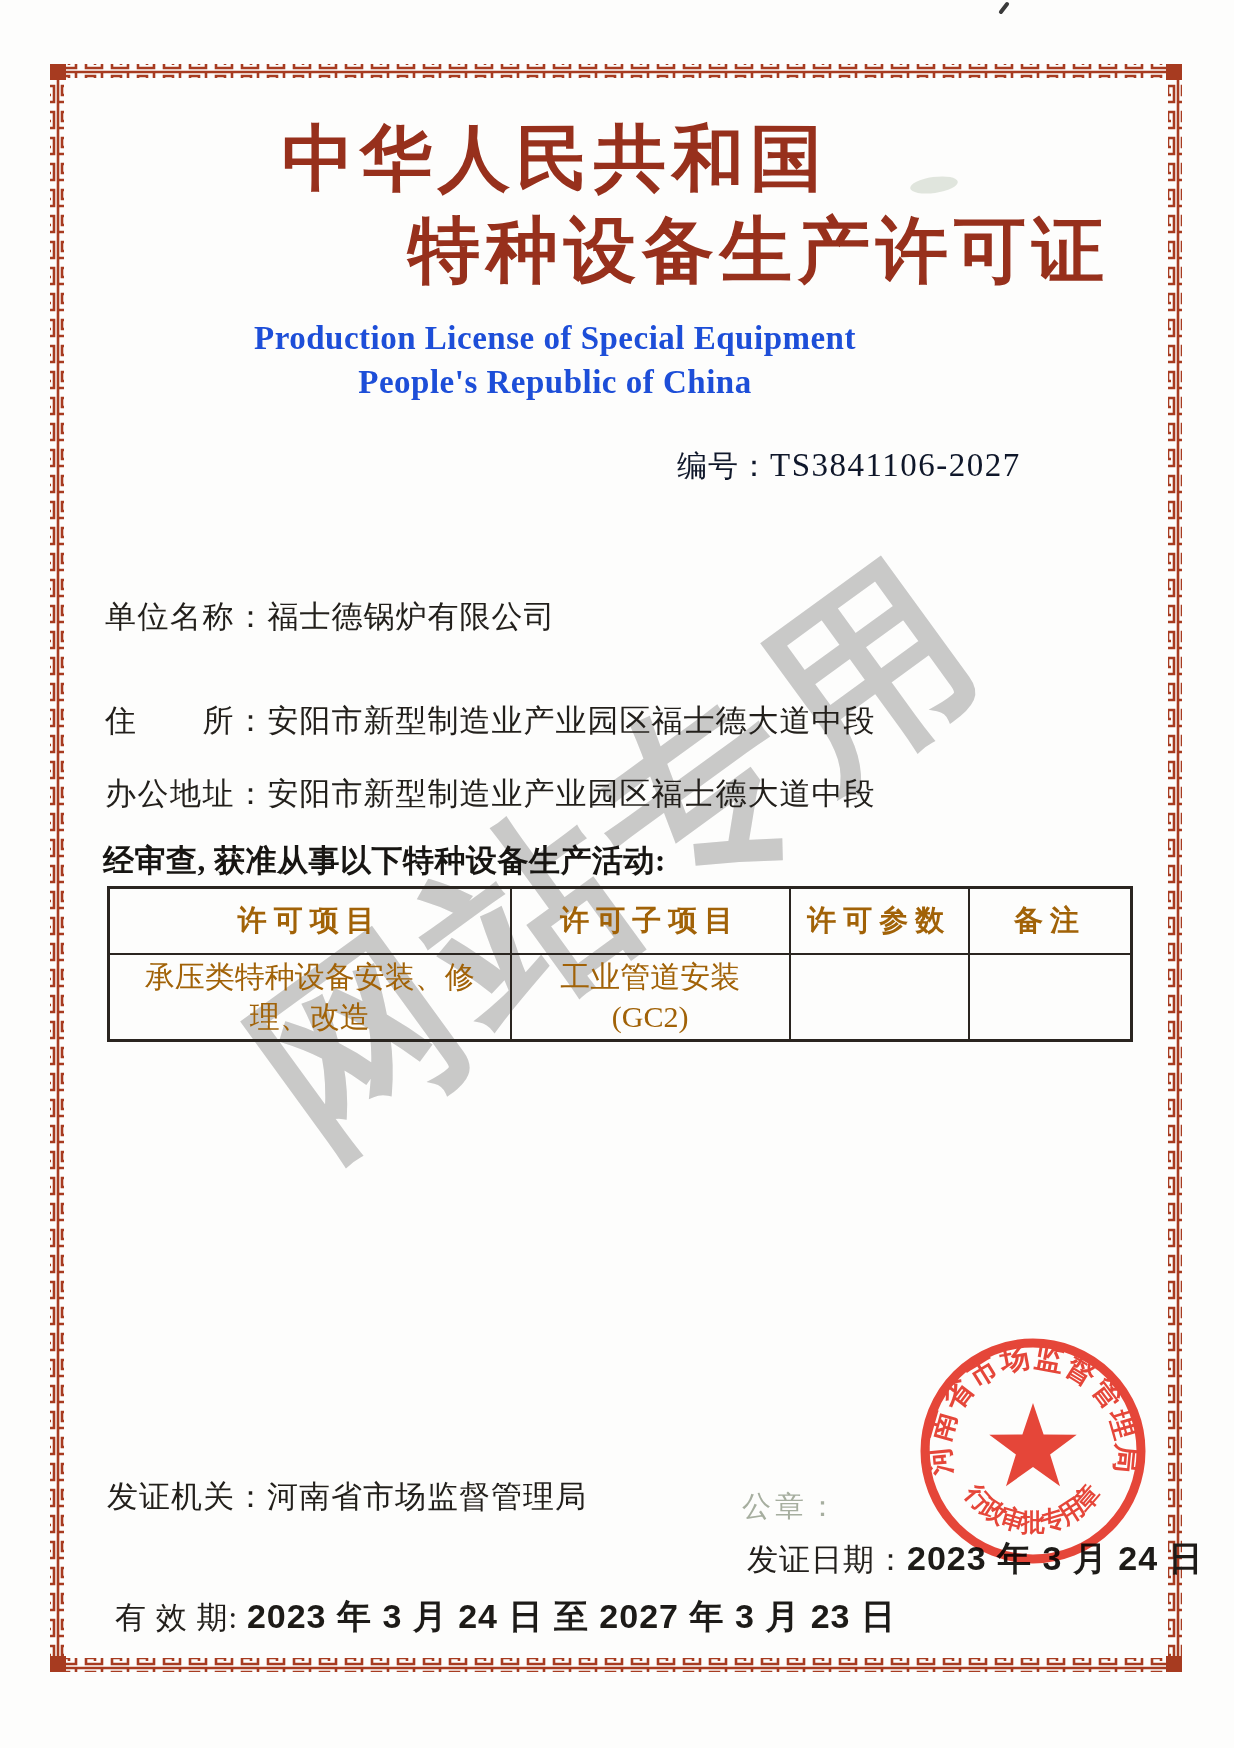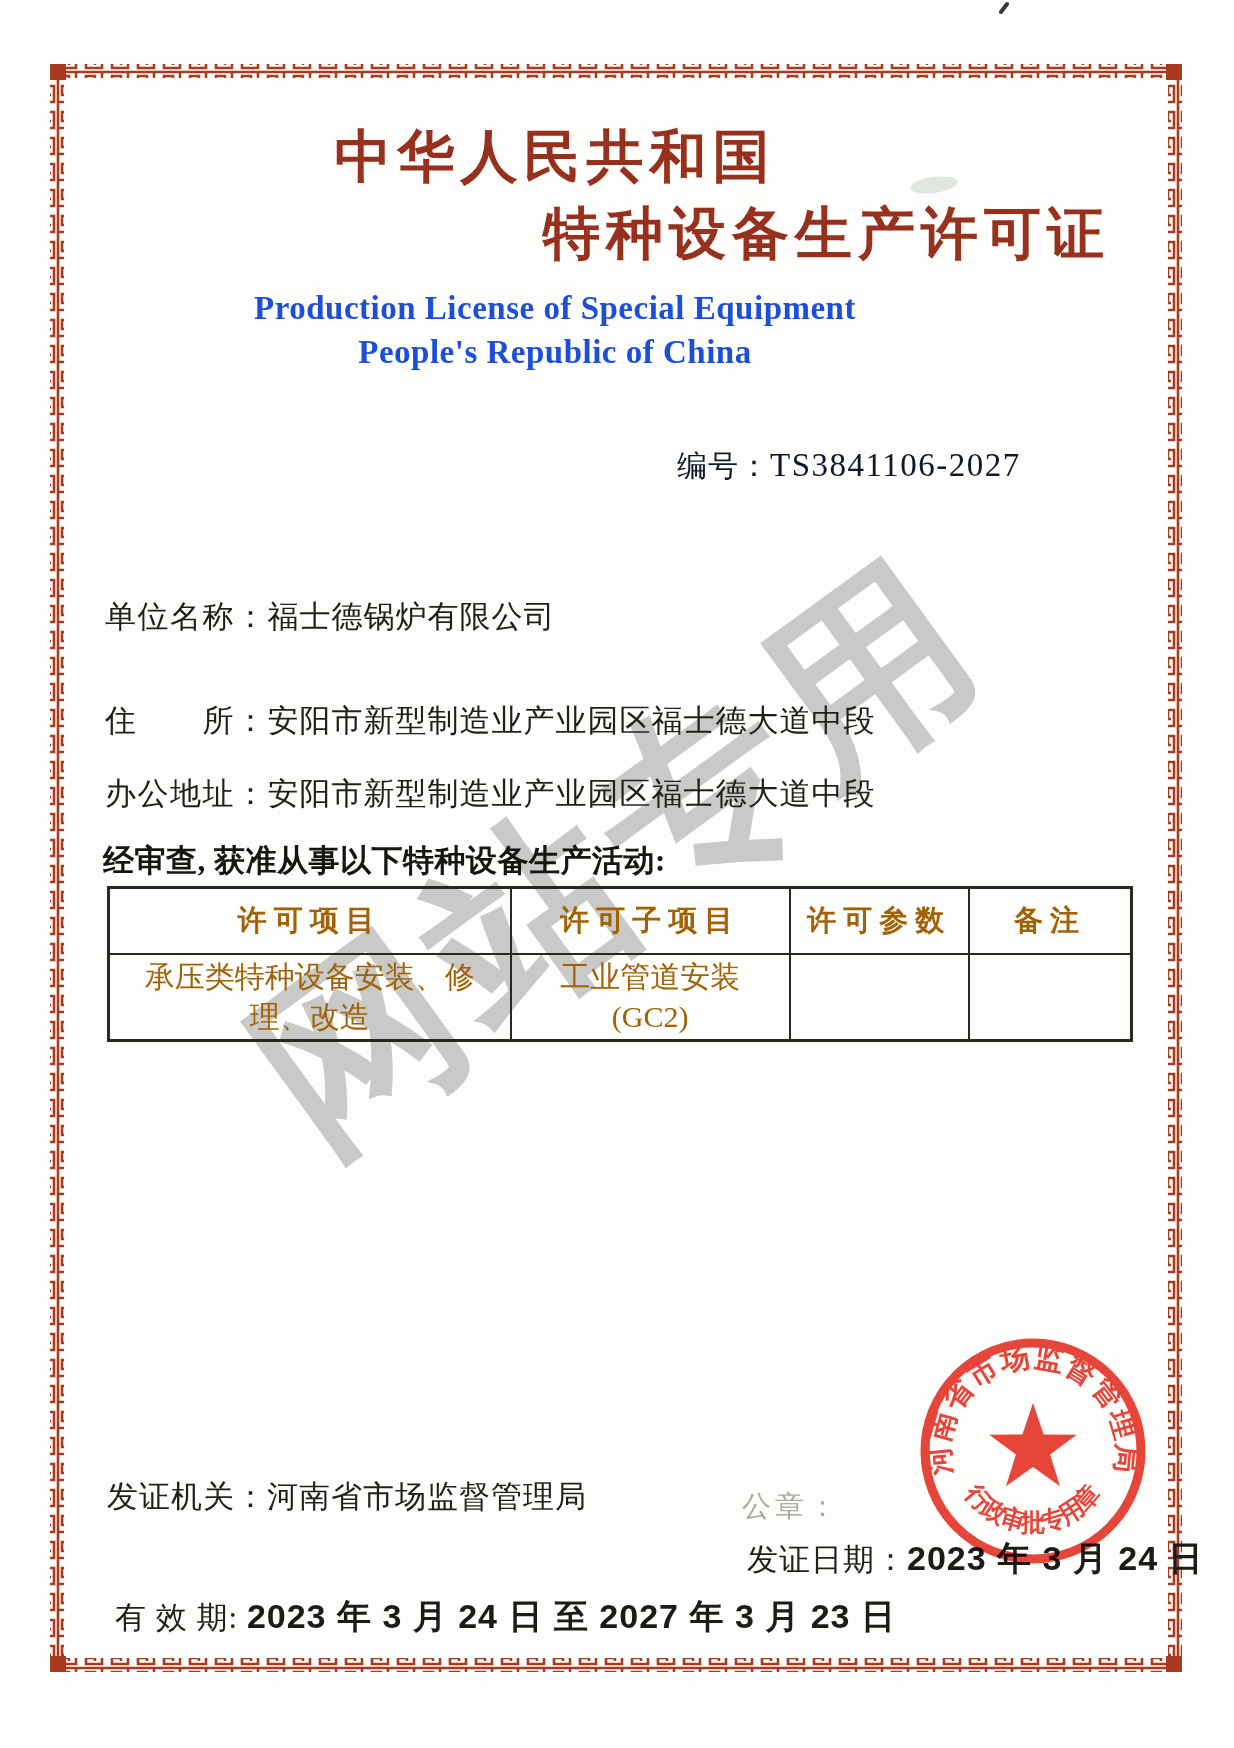--- a/index.html
+++ b/index.html
@@ -5,22 +5,22 @@
   * { margin:0; padding:0; box-sizing:border-box; }
   body { background:#888; font-family:"Liberation Serif", serif; }
   .page {
     position:relative; width:1234px; height:1748px; margin:0 auto;
     background:#fdfdfc; overflow:hidden;
   }
   .abs { position:absolute; }
   
   .header { left:0; top:0; width:1110px; text-align:center; }
   .title-cn {
-    font-family:Liberation Serif, serif; font-weight:bold;
-    color:#97301c; font-size:57px; letter-spacing:6px; line-height:1;
+    font-family:Liberation Mono, monospace; font-weight:bold;
+    color:#97301c; font-size:72px; letter-spacing:6px; line-height:1;
   }
   .title-en {
     font-family:"Liberation Serif", serif; font-weight:bold;
     color:#1d4ed8; font-size:33px; line-height:1.1; letter-spacing:0.5px;
   }
   
   .license-no { font-size:30px; color:#0f172a; letter-spacing:1px; }
   .license-no .code { font-family:"Liberation Serif", serif; font-size:33px; letter-spacing:1.5px; }
   
   .info-line { font-size:31px; color:#221f1b; letter-spacing:1px; white-space:nowrap; }

